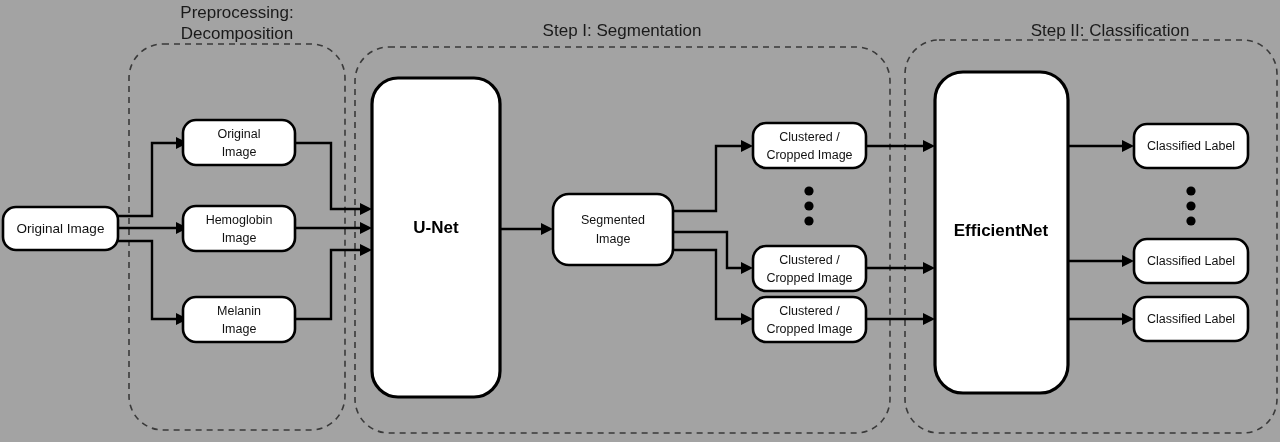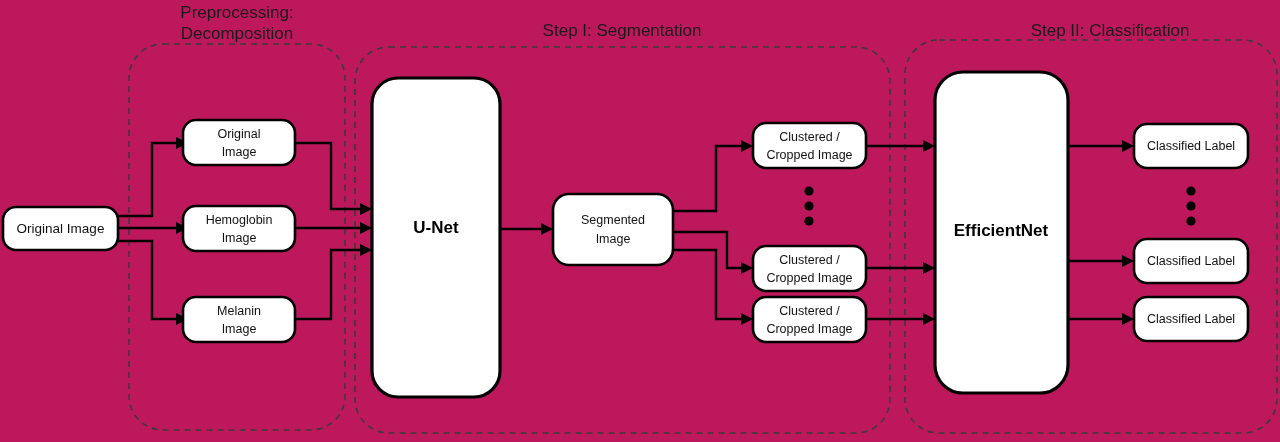--- a/index.html
+++ b/index.html
@@ -4,21 +4,21 @@
 <style>
   html, body {
     margin: 0;
     padding: 0;
     background: #ffffff;
   }
   #page {
     position: relative;
     width: 1280px;
     height: 442px;
-    background: #be185d;
+    background: #a3a3a3;
     font-family: "Liberation Sans", sans-serif;
     overflow: hidden;
   }
   svg.diagram {
     position: absolute;
     top: 0;
     left: 0;
     width: 1280px;
     height: 442px;
   }

